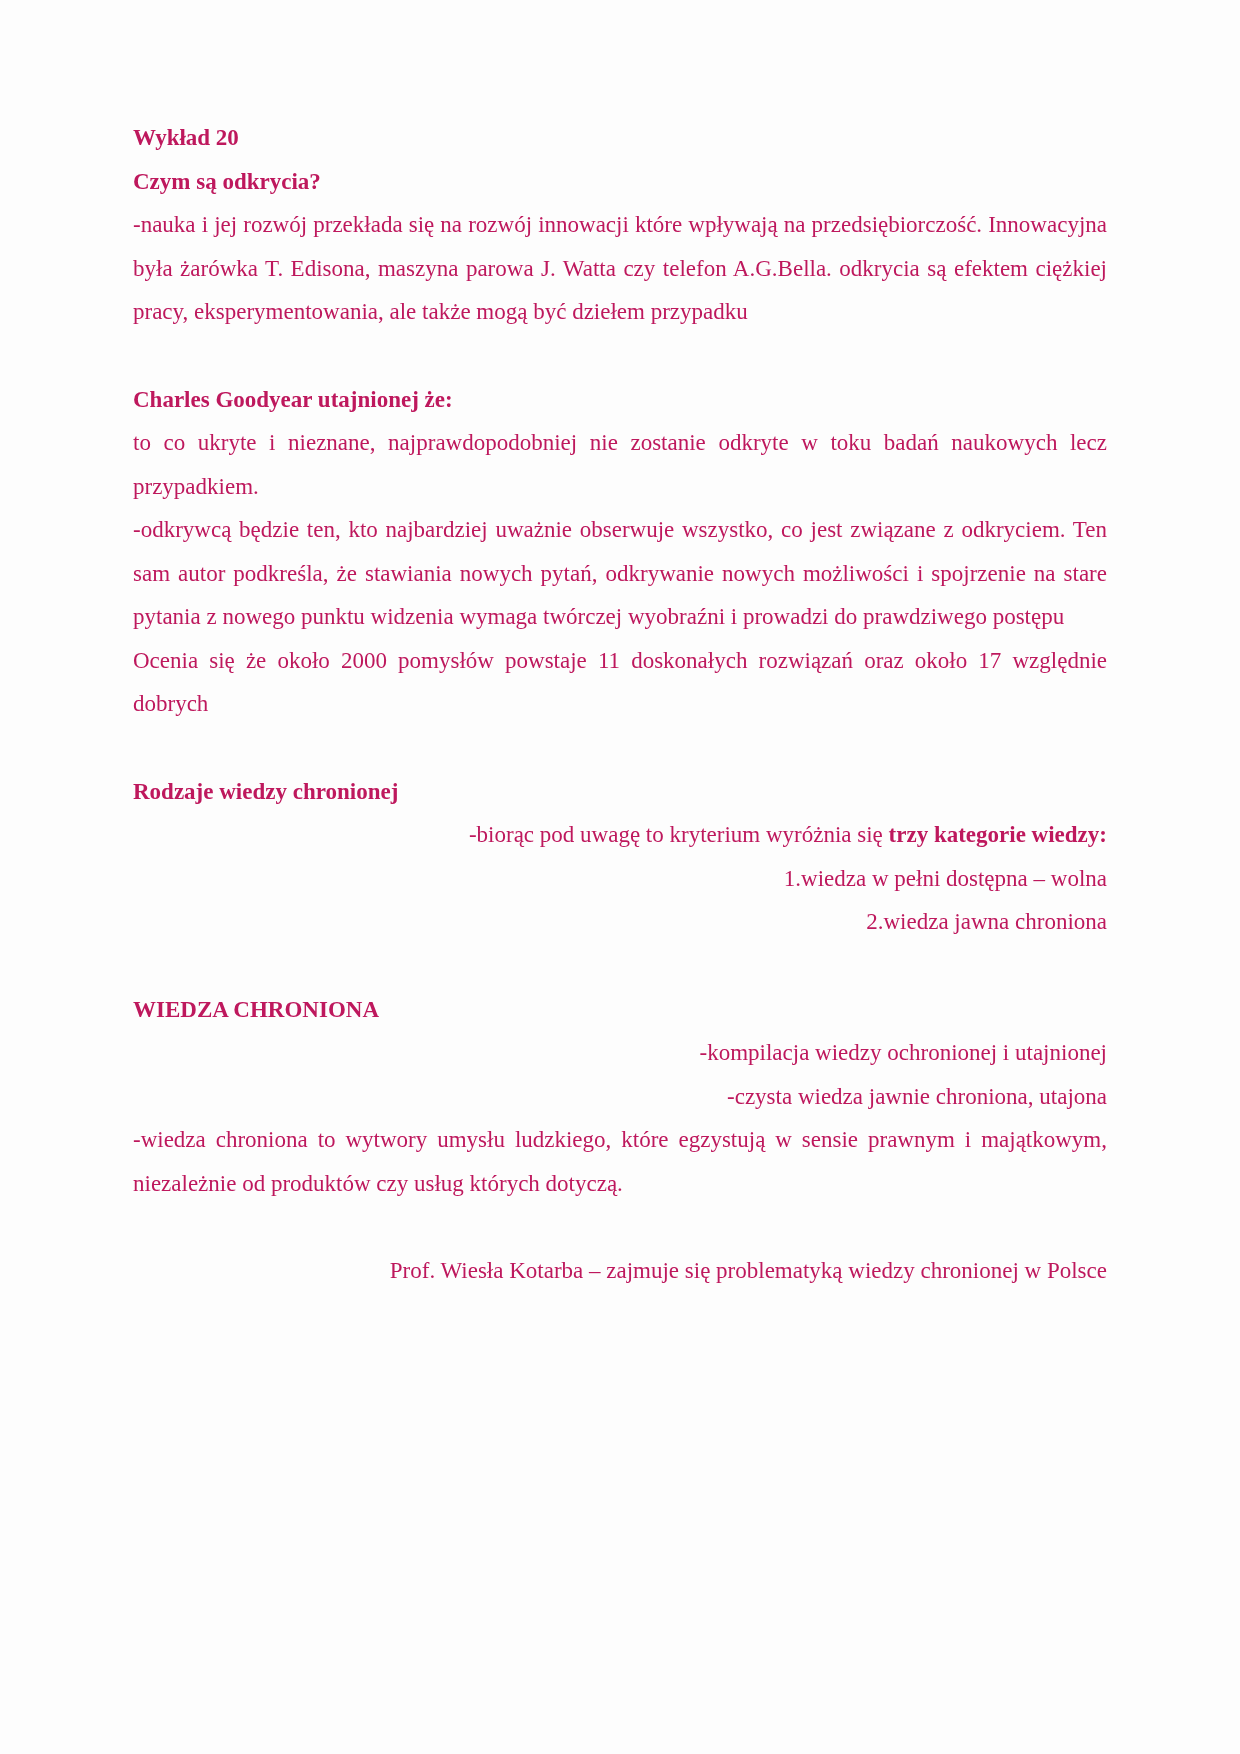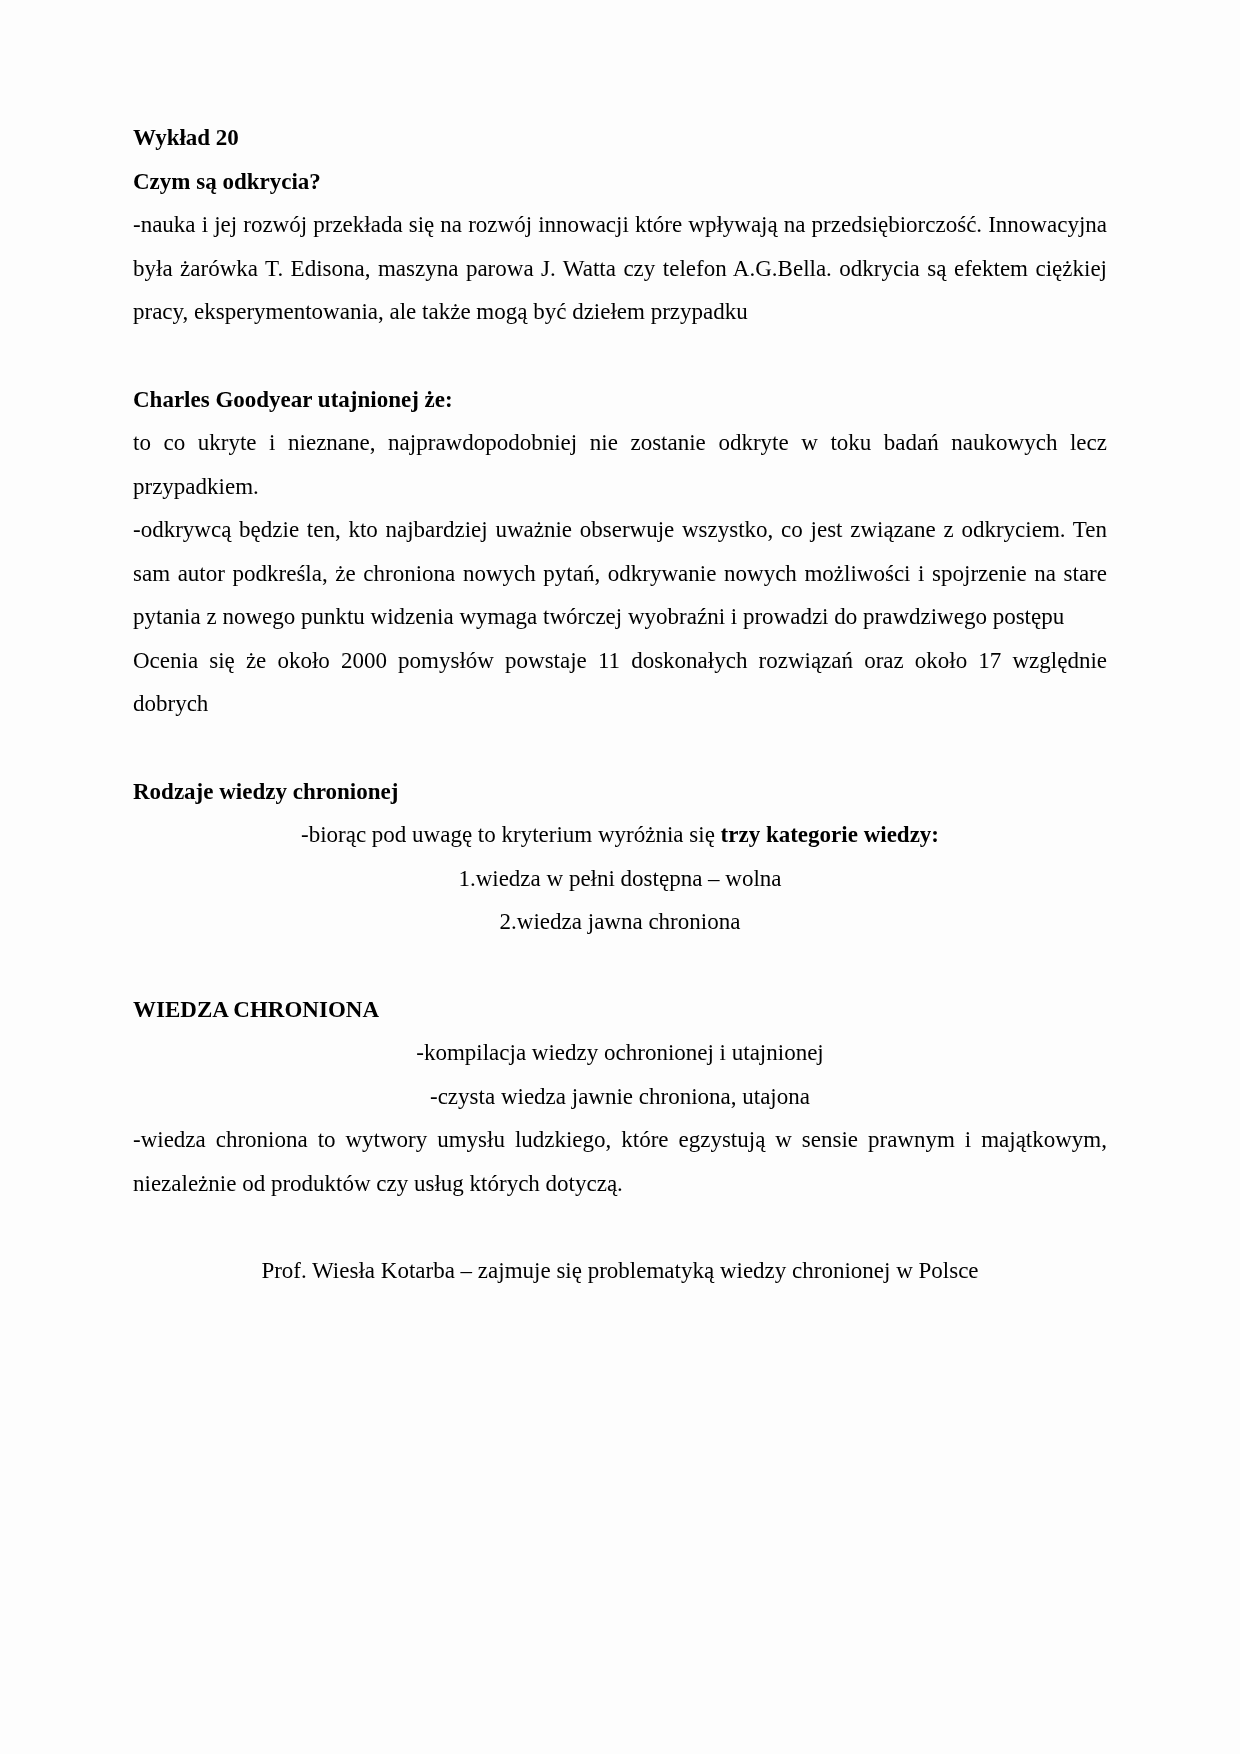--- a/index.html
+++ b/index.html
@@ -5,40 +5,40 @@
   html, body {
     margin: 0;
     padding: 0;
     background: #ffffff;
   }
   .page {
     position: relative;
     width: 1240px;
     height: 1754px;
     background: #fdfdfd;
-    color: #000000;
+    color: #be185d;
     font-family: "Liberation Serif", "DejaVu Serif", serif;
     font-size: 23px;
     line-height: 43.5px;
     box-sizing: border-box;
     padding: 116px 133px 0 133px;
     overflow: hidden;
   }
   .doc p {
     margin: 0;
   }
   .h {
     font-weight: bold;
     text-align: left;
   }
   .para {
     text-align: justify;
   }
   .line {
-    text-align: center;
+    text-align: right;
   }
   .gap {
     margin-top: 44px !important;
   }
   .bold-run {
     font-weight: bold;
   }
 </style>
 </head>
 <body>
@@ -49,21 +49,21 @@
     <p class="h">Wykład 20</p>
 
     <p class="h">Czym są odkrycia?</p>
 
     <p class="para">-nauka i jej rozwój przekłada się na rozwój innowacji które wpływają na przedsiębiorczość. Innowacyjna była żarówka T. Edisona, maszyna parowa J. Watta czy telefon A.G.Bella. odkrycia są efektem ciężkiej pracy, eksperymentowania, ale także mogą być dziełem przypadku</p>
 
     <p class="h gap">Charles Goodyear utajnionej że:</p>
 
     <p class="para">to co ukryte i nieznane, najprawdopodobniej nie zostanie odkryte w toku badań naukowych lecz przypadkiem.</p>
 
-    <p class="para">-odkrywcą będzie ten, kto najbardziej uważnie obserwuje wszystko, co jest związane z odkryciem. Ten sam autor podkreśla, że chroniona nowych pytań, odkrywanie nowych możliwości i spojrzenie na stare pytania z nowego punktu widzenia wymaga twórczej wyobraźni i prowadzi do prawdziwego postępu</p>
+    <p class="para">-odkrywcą będzie ten, kto najbardziej uważnie obserwuje wszystko, co jest związane z odkryciem. Ten sam autor podkreśla, że stawiania nowych pytań, odkrywanie nowych możliwości i spojrzenie na stare pytania z nowego punktu widzenia wymaga twórczej wyobraźni i prowadzi do prawdziwego postępu</p>
 
     <p class="para">Ocenia się że około 2000 pomysłów powstaje 11 doskonałych rozwiązań oraz około 17 względnie dobrych</p>
 
     <p class="h gap">Rodzaje wiedzy chronionej</p>
 
 
     <p class="line"><span>-biorąc pod uwagę to kryterium wyróżnia się </span><span class="bold-run">trzy kategorie wiedzy:</span></p>
 
     <p class="line">1.wiedza w pełni dostępna – wolna</p>
 

